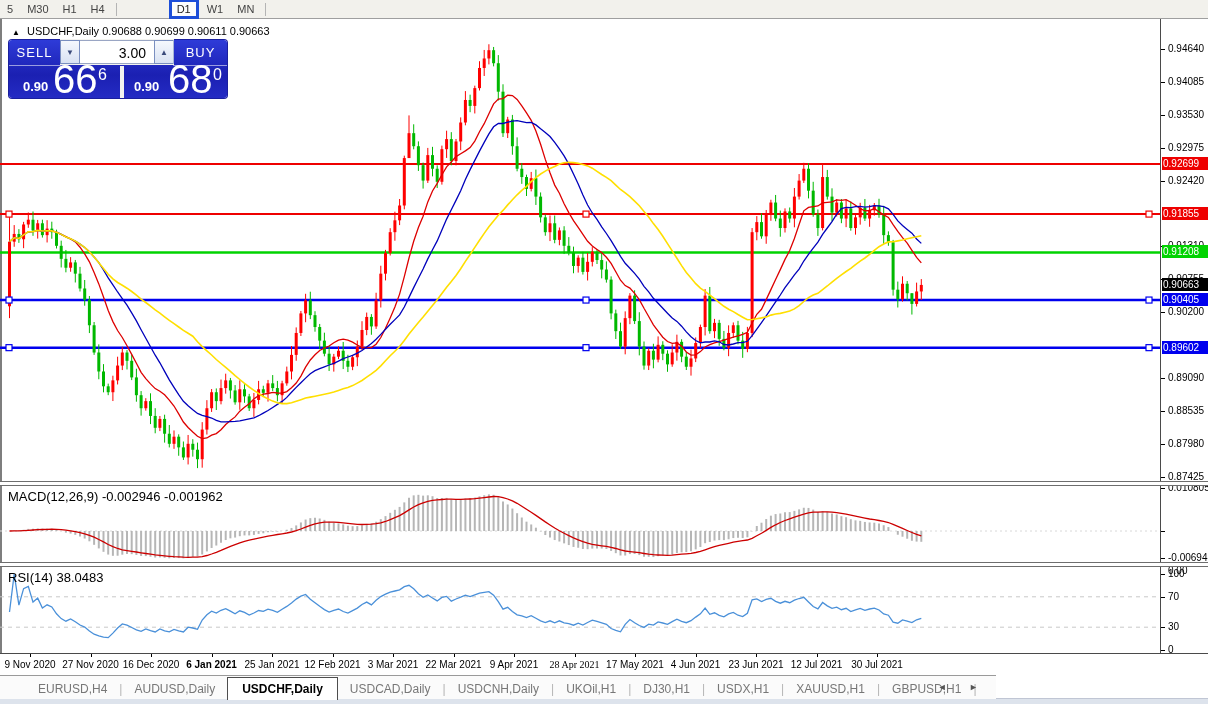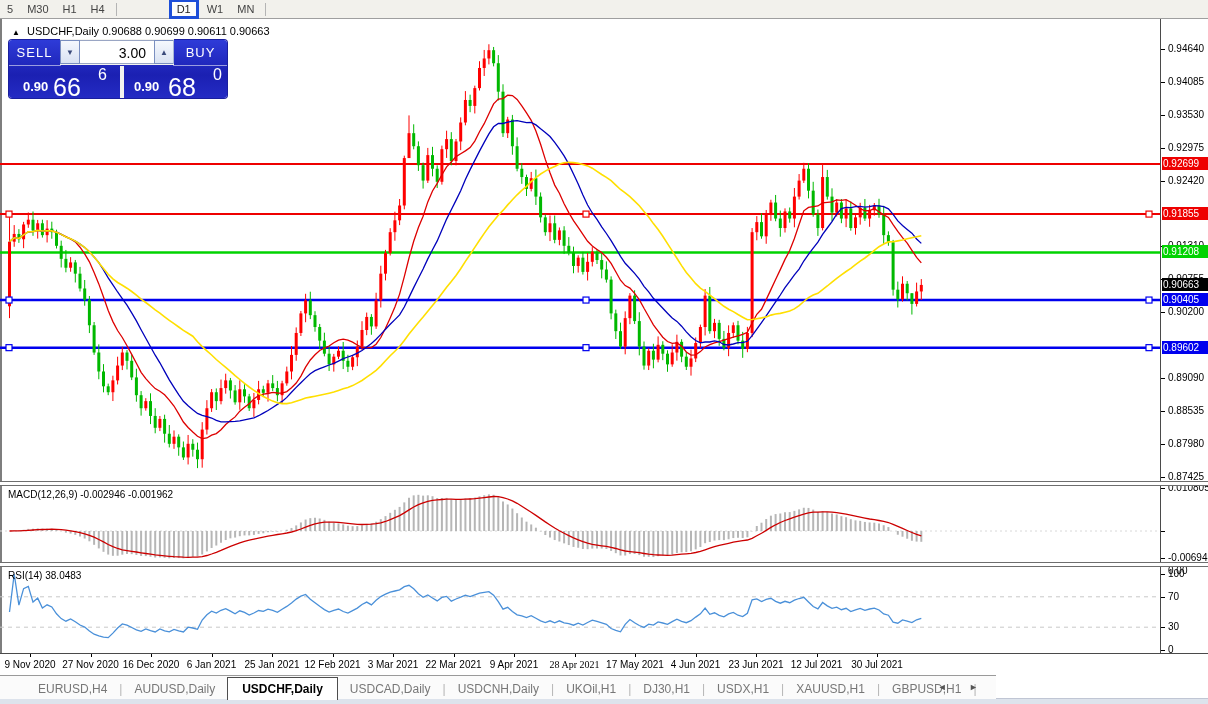--- a/index.html
+++ b/index.html
@@ -27,29 +27,29 @@
              font-size:14px;color:#000;text-align:right;padding-right:8px;line-height:24px;box-sizing:border-box;}
   .trade-btn{position:absolute;top:0;height:25px;line-height:25px;text-align:center;color:#fff;font-size:13px;
              letter-spacing:1px;cursor:pointer;border-bottom:1px solid rgba(255,255,255,.55);}
   #sell-btn{left:0;width:51px;border-right:1px solid rgba(255,255,255,.35);}
   #buy-btn{right:0;width:53px;border-left:1px solid rgba(255,255,255,.35);}
   .price-box{position:absolute;top:26px;height:32px;color:#fff;cursor:pointer;}
   #sell-price{left:0;width:107px;}
   #buy-price{left:111px;width:107px;border-left:4px solid #f3f3ef;}
   .price-box .small{position:absolute;bottom:4px;font-size:13px;font-weight:bold;}
   #sell-price .small{left:14px;} #buy-price .small{left:10px;}
-  .price-box .big{position:absolute;left:44px;bottom:-4px;font-size:25px;}
+  .price-box .big{position:absolute;left:44px;bottom:-4px;font-size:40px;}
   .price-box .sup{position:absolute;left:89px;top:0;font-size:16px;}
   
   #price-axis{position:absolute;left:1160px;top:19px;width:48px;height:634px;border-left:1px solid #4a4a4a;background:#fff;z-index:4;}
   .tick-label{position:absolute;left:7px;font-size:10px;color:#000;white-space:nowrap;}
   .tick-dash{position:absolute;left:0;width:4px;height:1px;background:#000;}
   .px-label{position:absolute;left:1px;width:46px;height:13px;line-height:13px;font-size:10px;color:#fff;padding-left:1px;box-sizing:border-box;}
   
-  .panel-title{position:absolute;left:8px;font-size:10px;color:#000;z-index:5;white-space:nowrap;}
+  .panel-title{position:absolute;left:8px;font-size:13px;color:#000;z-index:5;white-space:nowrap;}
   .divider{position:absolute;left:0;width:1208px;height:5px;background:#fff;
            border-top:1px solid #6e6e6e;border-bottom:1px solid #6e6e6e;box-sizing:border-box;z-index:6;}
   
   #date-axis{position:absolute;left:0;top:653px;width:1208px;height:22px;background:#fff;border-top:1px solid #4a4a4a;z-index:5;}
   .date-label{position:absolute;top:5px;font-size:10px;color:#000;transform:translateX(-50%);white-space:nowrap;}
   .date-tick{position:absolute;top:0;width:1px;height:3px;background:#000;}
   
   #tab-bar{position:absolute;left:0;top:675px;width:996px;height:23px;background:#fbfbfb;
            border-top:1px solid #9a9a9a;display:flex;align-items:flex-end;z-index:5;}
   #tabs{display:flex;align-items:flex-end;margin-left:26px;height:23px;}
@@ -1172,21 +1172,21 @@
   </div>
 
   <div id="date-axis">
       <div class="date-tick" style="left: 30px;"></div>
       <div class="date-label" style="left: 30px;">9 Nov 2020</div>
       <div class="date-tick" style="left: 90.5px;"></div>
       <div class="date-label" style="left: 90.5px;">27 Nov 2020</div>
       <div class="date-tick" style="left: 151px;"></div>
       <div class="date-label" style="left: 151px;">16 Dec 2020</div>
       <div class="date-tick" style="left: 211.5px;"></div>
-      <div class="date-label" style="left: 211.5px;">6 Jan 2021</div>
+      <div class="date-label" style="left: 211.5px; font-weight: bold;">6 Jan 2021</div>
       <div class="date-tick" style="left: 272px;"></div>
       <div class="date-label" style="left: 272px;">25 Jan 2021</div>
       <div class="date-tick" style="left: 332.5px;"></div>
       <div class="date-label" style="left: 332.5px;">12 Feb 2021</div>
       <div class="date-tick" style="left: 393px;"></div>
       <div class="date-label" style="left: 393px;">3 Mar 2021</div>
       <div class="date-tick" style="left: 453.5px;"></div>
       <div class="date-label" style="left: 453.5px;">22 Mar 2021</div>
       <div class="date-tick" style="left: 514px;"></div>
       <div class="date-label" style="left: 514px;">9 Apr 2021</div>

